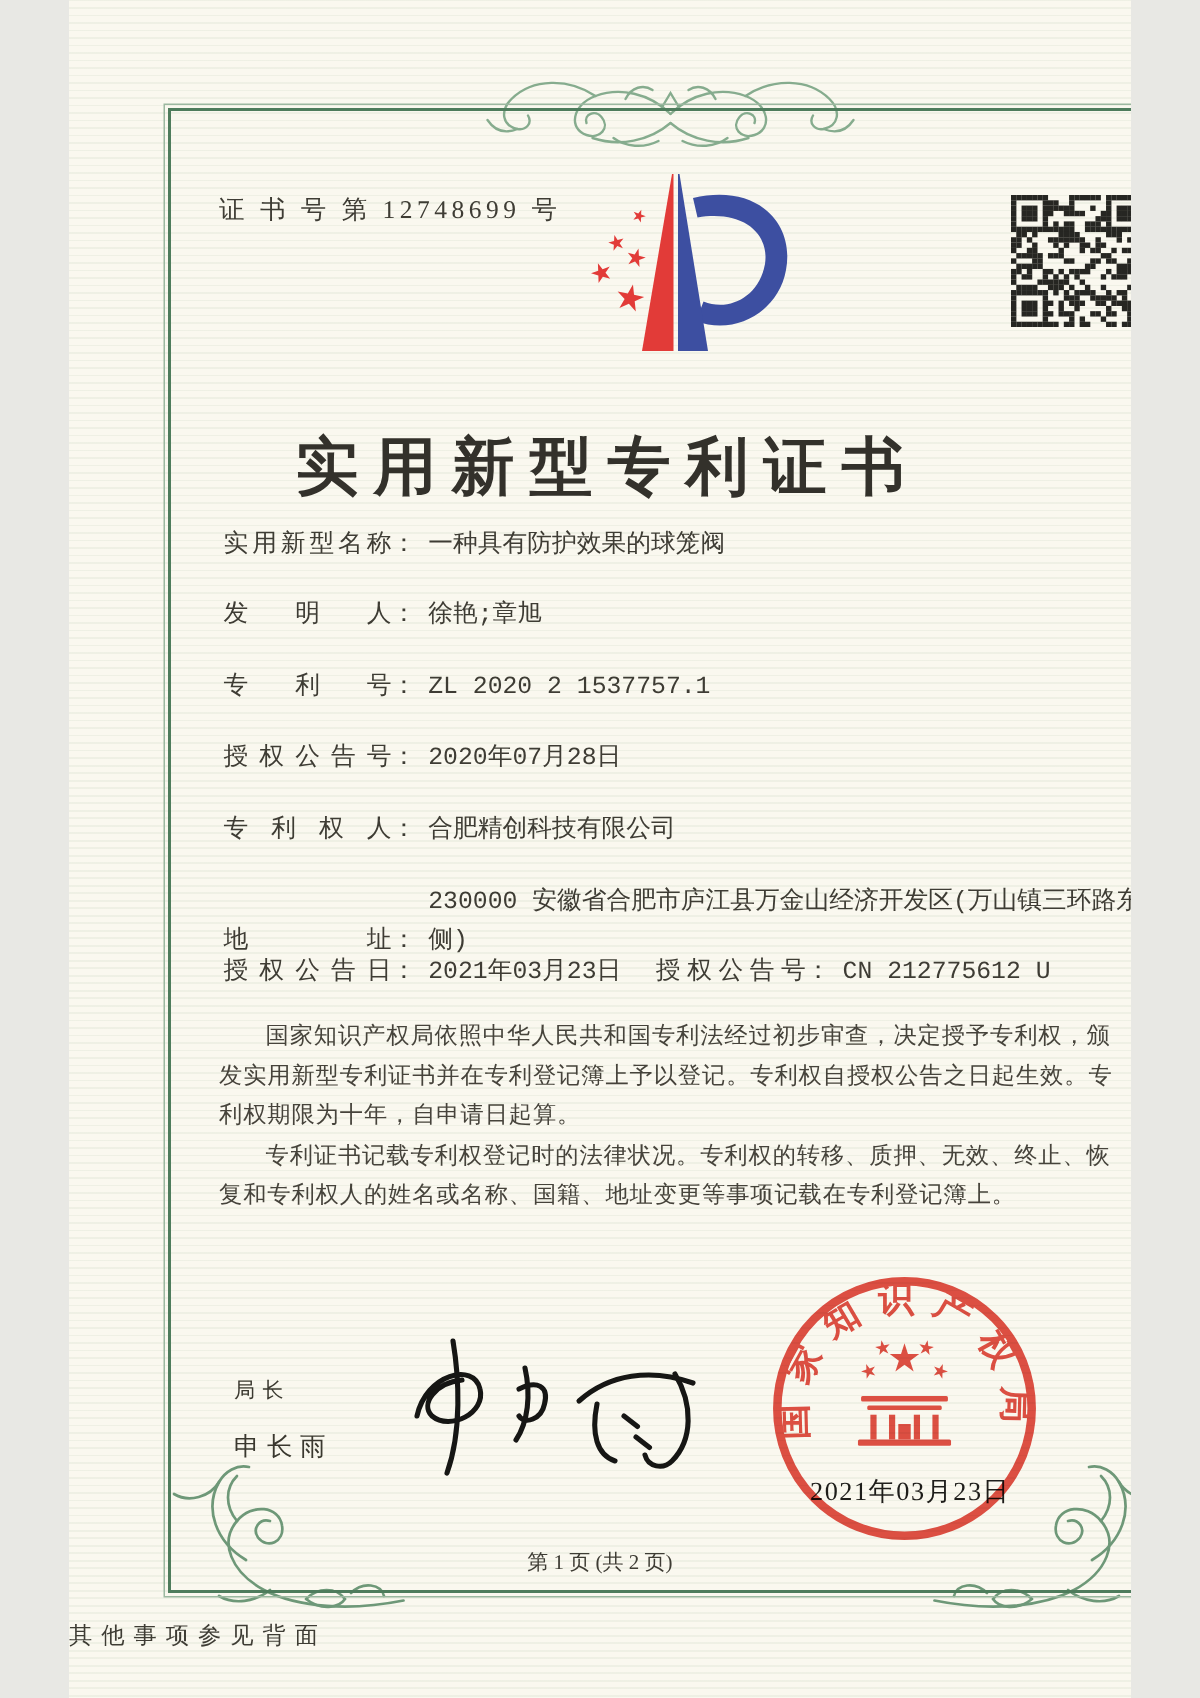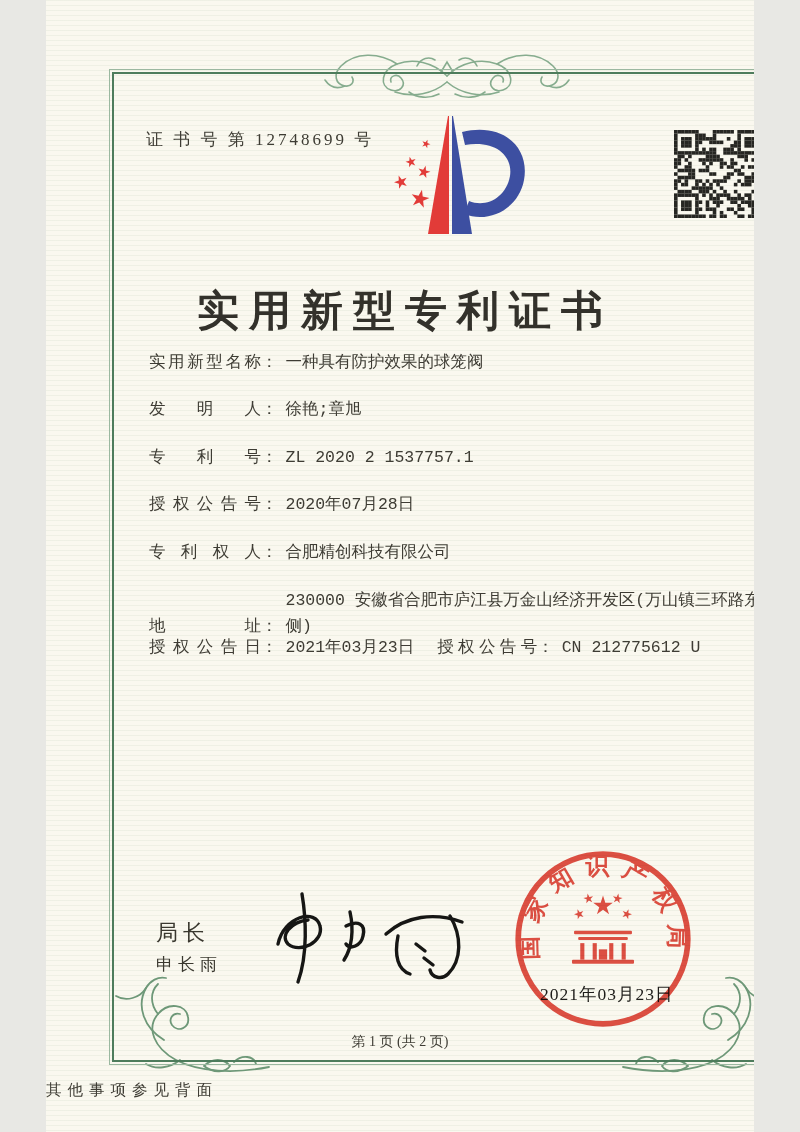--- a/index.html
+++ b/index.html
@@ -37,21 +37,21 @@
   .lbl2 { display:inline-block; width:100px; text-align:justify; text-align-last:justify; }
   .colon { display:inline-block; margin-right:8px; }
   .val { display:inline-block; }
   .val-address { width:486px; }
   .pair2 { display:flex; margin-left:23px; }
   .paras {
     position:absolute; left:100px; top:678px; width:604px;
     font-size:15.5px; line-height:26.5px; letter-spacing:0.6px; color:#46433B;
   }
   .paras p { text-indent:2em; }
-  .sig-title { position:absolute; left:110px; top:918px; font-size:22px;
+  .sig-title { position:absolute; left:110px; top:918px; font-size:14px;
                letter-spacing:5px; color:#3A382F; }
   .sig-name  { position:absolute; left:110px; top:953px; font-size:17px;
                letter-spacing:5px; color:#3A382F; }
   .signature { position:absolute; left:218px; top:882px; width:212px; height:112px; }
   .seal { position:absolute; left:466px; top:848px; width:182px; height:182px;
           opacity:0.93; z-index:2; mix-blend-mode:multiply; }
   .seal-date { position:absolute; left:494px; top:982px; font-size:17.5px;
                letter-spacing:1px; color:#1E1D1A; z-index:1; }
   .page-num { position:absolute; left:0; top:1033px; width:100%;
               text-align:center; font-size:14px; color:#3E3C34; }
@@ -497,20 +497,22 @@
       <span class="val">2021年03月23日</span>
       <span class="pair2">
         <span class="lbl2">授权公告号</span>
           <span class="colon">：</span>
         <span class="val">CN 212775612 U</span>
       </span>
     </div>
   </div>
 
   <div class="paras">
+    <p>国家知识产权局依照中华人民共和国专利法经过初步审查，决定授予专利权，颁发实用新型专利证书并在专利登记簿上予以登记。专利权自授权公告之日起生效。专利权期限为十年，自申请日起算。</p>
+    <p>专利证书记载专利权登记时的法律状况。专利权的转移、质押、无效、终止、恢复和专利权人的姓名或名称、国籍、地址变更等事项记载在专利登记簿上。</p>
   </div>
 
   <div class="sig-title">局长</div>
   <div class="sig-name">申长雨</div>
 
   <svg class="signature" viewBox="0 0 212 112">
     <g stroke="#161614" fill="none" stroke-width="3.4" stroke-linecap="round">
       <path d="M14,62 C20,34 52,26 56,44 C60,60 36,72 24,62 C16,54 26,40 44,38"></path>
       <path d="M38,12 C42,36 44,72 34,100"></path>
       <path d="M86,30 C90,48 88,66 80,78"></path>

